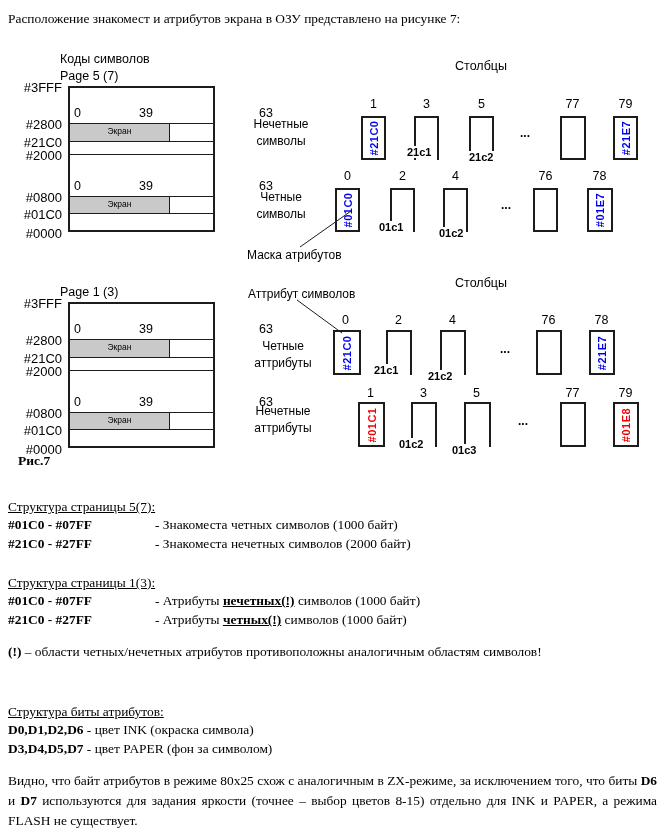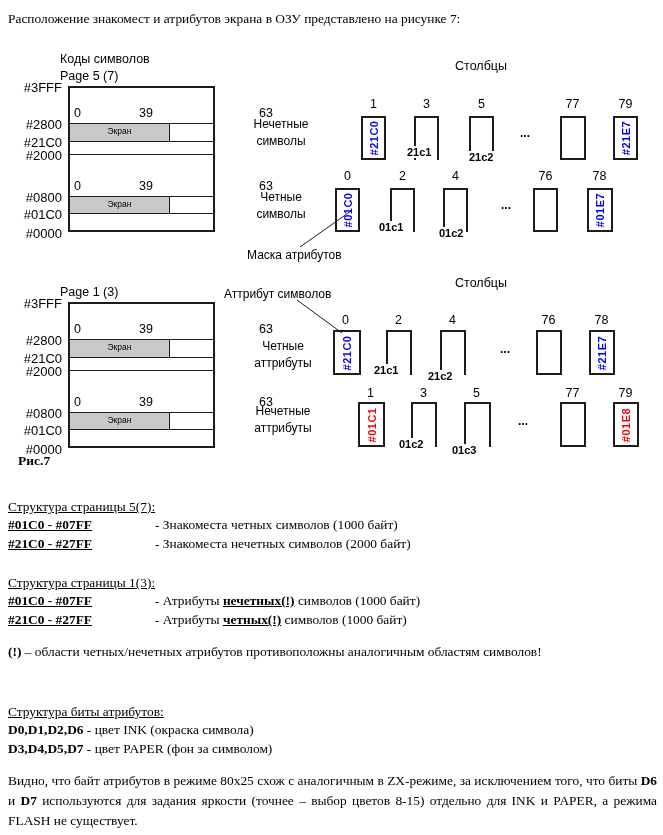--- a/index.html
+++ b/index.html
@@ -5,21 +5,21 @@
   html,body{margin:0;padding:0;background:#fff;}
   body{font-family:"Liberation Serif",serif;color:#000;}
   .page{position:relative;width:663px;height:835px;background:#fff;overflow:hidden;}
 
   
   .tpara{position:absolute;font:13.4px/19.5px "Liberation Serif",serif;text-align:justify;}
   .tline{position:absolute;font:13.4px "Liberation Serif",serif;white-space:nowrap;}
   .thead{position:absolute;font:13.4px "Liberation Serif",serif;text-decoration:underline;white-space:nowrap;}
   .bold{font-weight:bold;}
   .bu{font-weight:bold;text-decoration:underline;text-align:right;}
-  .rng{display:inline-block;width:147px;font-weight:bold;text-decoration:underline;}
+  .rng{display:inline-block;width:147px;font-weight:bold;}
   .figcap{position:absolute;font:bold 13.5px "Liberation Serif",serif;}
 
   
   .memtitle{position:absolute;width:165px;font:12.5px "Liberation Sans",sans-serif;}
   .membox{position:absolute;left:68px;width:147px;height:146px;border:2px solid #1c1c1c;box-sizing:border-box;background:#fff;}
   .mline{position:absolute;left:0;width:143px;height:1px;background:#1c1c1c;}
   .mgray{position:absolute;left:0;width:99px;background:#c9c9c9;border-right:1px solid #1c1c1c;}
   .mscreen{position:absolute;left:0;width:99px;text-align:center;font:8.5px "Liberation Sans",sans-serif;}
   .mz{position:absolute;font:12.5px "Liberation Sans",sans-serif;}
   .m39{position:absolute;left:60px;width:32px;text-align:center;font:12.5px "Liberation Sans",sans-serif;}
@@ -138,21 +138,21 @@
   <div class="maddr" style="top:334px">#2800</div>
   <div class="maddr" style="top:352px">#21C0</div>
   <div class="maddr" style="top:365px">#2000</div>
   <div class="maddr" style="top:407px">#0800</div>
   <div class="maddr" style="top:424px">#01C0</div>
   <div class="maddr" style="top:443px">#0000</div>
   <div class="c63" style="top:322px">63</div>
   <div class="c63" style="top:395px">63</div>
   <div class="figcap" style="left:18px;top:453px">Рис.7</div>
 
-  <div class="ptr" style="left:224px;top:287px">Аттрибут символов</div>
+  <div class="ptr" style="left:248px;top:287px">Аттрибут символов</div>
   <div class="colstitle" style="left:431px;top:276px">Столбцы</div>
 
   <div class="sidelabel" style="left:238px;top:339px">Четные</div>
   <div class="sidelabel" style="left:238px;top:356px">аттрибуты</div>
   <div class="cnum" style="left:323px;top:313px">0</div>
   <div class="cnum" style="left:376px;top:313px">2</div>
   <div class="cnum" style="left:430px;top:313px">4</div>
   <div class="cnum" style="left:526px;top:313px">76</div>
   <div class="cnum" style="left:579px;top:313px">78</div>
   <div class="colbox h45" style="left:333px;top:330px;width:28px">

